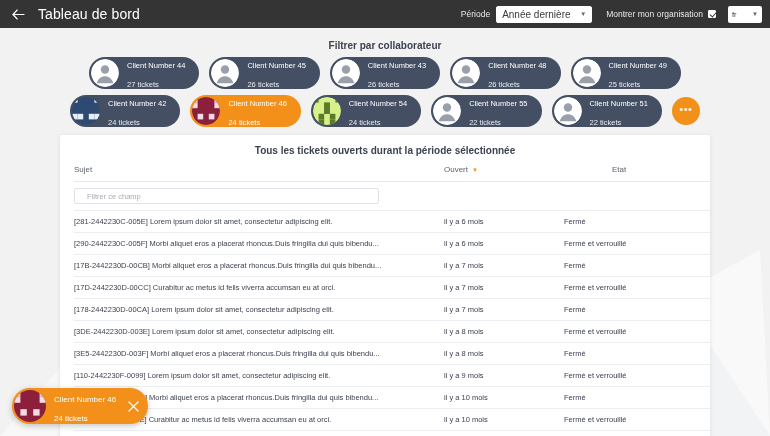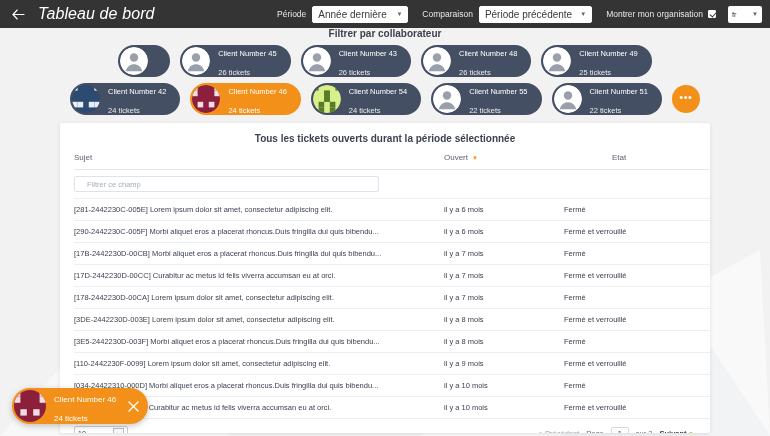--- a/index.html
+++ b/index.html
@@ -37,25 +37,24 @@
     color: #ffffff;
   }
   .back-arrow {
     width: 16px; height: 16px;
     display: flex; align-items: center; justify-content: center;
     cursor: pointer;
     flex: 0 0 auto;
   }
   .back-arrow svg { display: block; }
   .topbar-title {
-    font-size: 16px;
+    font-size: 14px;
     margin-left: 12px;
     letter-spacing: .1px;
     white-space: nowrap;
-    font-style: italic;
   }
   .topbar-spacer { flex: 1 1 auto; }
 
   .ctl-group {
     display: flex; align-items: center;
     margin-left: 14px;
     flex: 0 0 auto;
   }
   .ctl-label {
     font-size: 8.5px;
@@ -117,21 +116,21 @@
     padding: 0 4px;
     cursor: pointer;
   }
   .lang-box .sv { font-size: 7.5px; color: #3a3a3a; }
   .lang-box .caret { font-size: 6px; color: #666; margin-left: 4px; }
 
   
   .filter-section {
     position: relative;
     z-index: 3;
-    padding-top: 0;
+    padding-top: 12px;
   }
   .filter-title {
     text-align: center;
     font-size: 10px;
     font-weight: bold;
     color: #3d4250;
     margin-bottom: 6px;
   }
   .chip-row {
     display: flex;
@@ -357,27 +356,20 @@
     <div class="topbar-spacer"></div>
 
     <div class="ctl-group">
       <span class="ctl-label">Période</span>
       <div class="select-box">
         <span class="sv">Année dernière</span>
         <span class="caret">▼</span>
       </div>
     </div>
 
-    <div class="ctl-group">
-      <span class="ctl-label">Comparaison</span>
-      <div class="select-box select-small">
-        <span class="sv">Période précédente</span>
-        <span class="caret">▼</span>
-      </div>
-    </div>
 
     <div class="chk-wrap">
       <span class="chk-label">Montrer mon organisation</span>
       <span class="chk"></span>
     </div>
 
     <div class="lang-box">
       <span class="sv">fr</span>
       <span class="caret">▼</span>
     </div>
@@ -385,20 +377,21 @@
 
   <div class="filter-section">
     <div class="filter-title">Filtrer par collaborateur</div>
     <div class="chip-row" id="chip-row-0">
         <div class="chip">
           <span class="avatar"><svg viewBox="0 0 28 28" width="28" height="28">
               <circle cx="14" cy="14" r="14" fill="#ffffff"></circle>
               <circle cx="14" cy="10.5" r="4.2" fill="#9aa0ab"></circle>
               <path d="M5.6 24.2c1.4-4.6 4.7-7 8.4-7s7 2.4 8.4 7z" fill="#9aa0ab"></path>
             </svg></span>
+          <span class="c-text"><span class="c-name">Client Number 44</span><br><span class="c-sub">27 tickets</span></span>
         </div>
         <div class="chip">
           <span class="avatar"><svg viewBox="0 0 28 28" width="28" height="28">
               <circle cx="14" cy="14" r="14" fill="#ffffff"></circle>
               <circle cx="14" cy="10.5" r="4.2" fill="#9aa0ab"></circle>
               <path d="M5.6 24.2c1.4-4.6 4.7-7 8.4-7s7 2.4 8.4 7z" fill="#9aa0ab"></path>
             </svg></span>
           <span class="c-text"><span class="c-name">Client Number 45</span><br><span class="c-sub">26 tickets</span></span>
         </div>
         <div class="chip">

